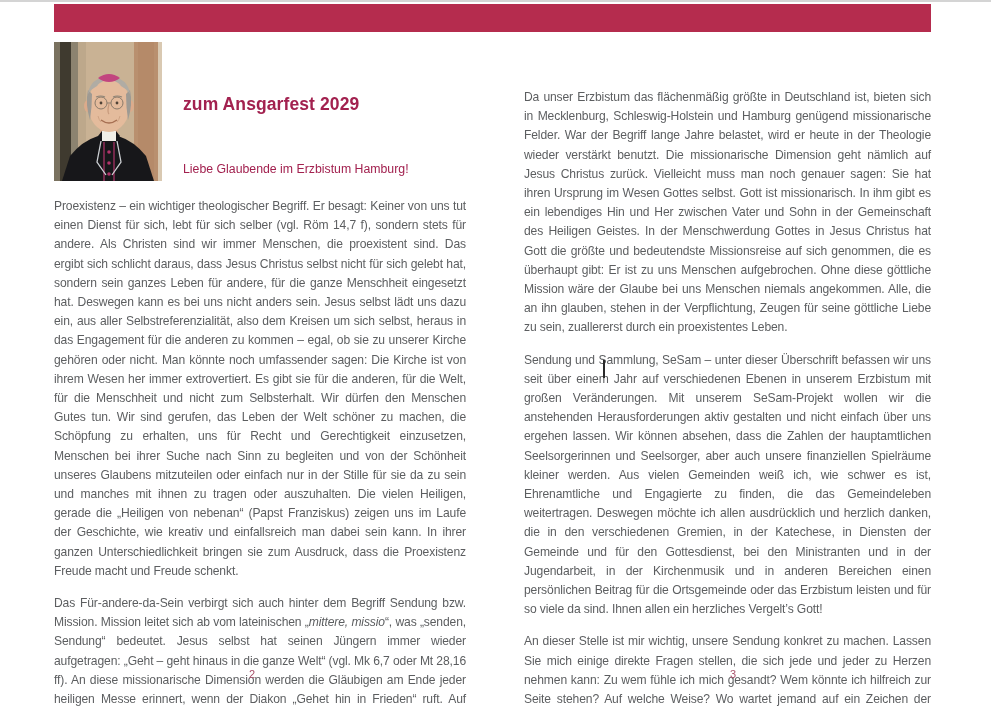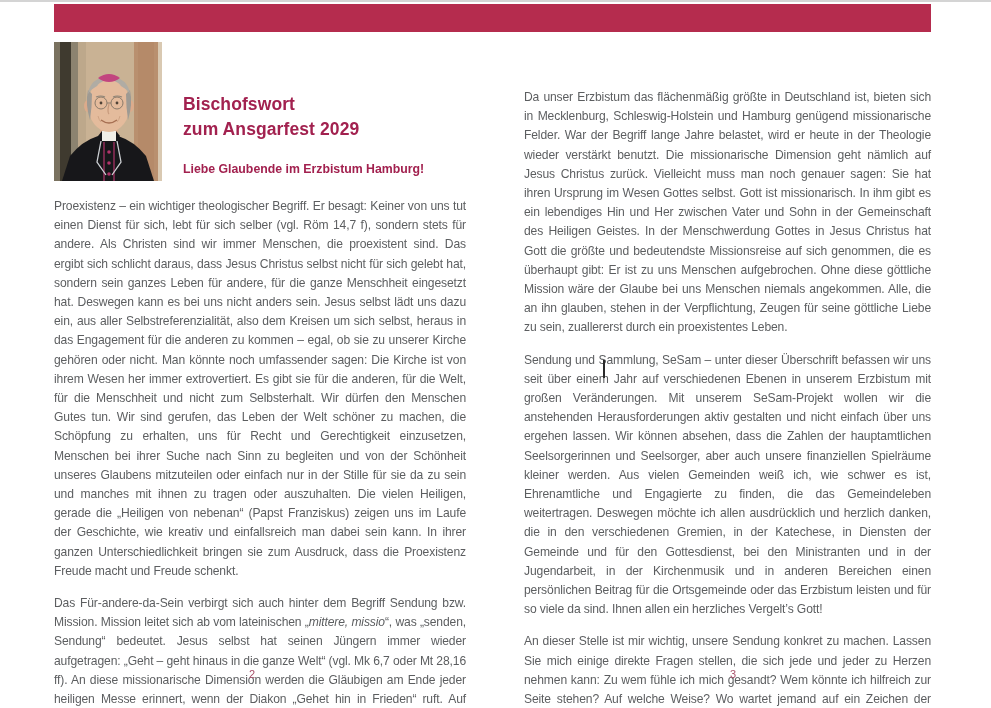--- a/index.html
+++ b/index.html
@@ -26,21 +26,21 @@
     position:absolute;left:183px;top:92px;
     color:#a2214f;
     font-weight:bold;
     font-size:17.5px;
     line-height:25px;
     letter-spacing:0.1px;
   }
   .greeting{
     position:absolute;left:183px;top:162px;
     color:#a2214f;
-    font-weight:bold;
+    font-weight:normal;
     font-size:12.3px;
   }
   .column{
     position:absolute;
     color:#5c5e60;
     font-size:12.1px;
     line-height:19.2px;
     text-align:justify;
     letter-spacing:-0.12px;
   }
@@ -122,21 +122,20 @@
 
     <path d="M55,62 Q53,70 55,72" stroke="#c79a7c" stroke-width="1.2" fill="none"></path>
 
     <path d="M47,78 Q55,84 63,78" stroke="#a66f52" stroke-width="1.4" fill="none"></path>
     <path d="M44,74 Q45,78 47,80" stroke="#cfa384" stroke-width="1" fill="none"></path>
     <path d="M66,74 Q65,78 63,80" stroke="#cfa384" stroke-width="1" fill="none"></path>
   </svg>
 </div>
 
 <div class="title-block">
-  <div>Bischofswort</div>
   <div>zum Ansgarfest 2029</div>
 </div>
 
 <div class="greeting">Liebe Glaubende im Erzbistum Hamburg!</div>
 
 <div class="column col-left">
   <p><span>Proexistenz – ein wichtiger theologischer Begriff. Er besagt: Keiner von uns tut einen Dienst für sich, lebt für sich selber (vgl. Röm 14,7 f), sondern stets für andere. Als Christen sind wir immer Menschen, die proexistent sind. Das ergibt sich schlicht daraus, dass Jesus Christus selbst nicht für sich gelebt hat, sondern sein ganzes Leben für andere, für die ganze Menschheit eingesetzt hat. Deswegen kann es bei uns nicht anders sein. Jesus selbst lädt uns dazu ein, aus aller Selbstreferenzialität, also dem Kreisen um sich selbst, heraus in das Engagement für die anderen zu kommen – egal, ob sie zu unserer Kirche gehören oder nicht. Man könnte noch umfassender sagen: Die Kirche ist von ihrem Wesen her immer extrovertiert. Es gibt sie für die anderen, für die Welt, für die Menschheit und nicht zum Selbsterhalt. Wir dürfen den Menschen Gutes tun. Wir sind gerufen, das Leben der Welt schöner zu machen, die Schöpfung zu erhalten, uns für Recht und Gerechtigkeit einzusetzen, Menschen bei ihrer Suche nach Sinn zu begleiten und von der Schönheit unseres Glaubens mitzuteilen oder einfach nur in der Stille für sie da zu sein und manches mit ihnen zu tragen oder auszuhalten. Die vielen Heiligen, gerade die „Heiligen von nebenan“ (Papst Franziskus) zeigen uns im Laufe der Geschichte, wie kreativ und einfallsreich man dabei sein kann. In ihrer ganzen Unterschiedlichkeit bringen sie zum Ausdruck, dass die Proexistenz Freude macht und Freude schenkt.</span></p>
   <p><span>Das Für-andere-da-Sein verbirgt sich auch hinter dem Begriff Sendung bzw. Mission. Mission leitet sich ab vom lateinischen „</span><span style="font-style: italic;">mittere, missio</span><span>“, was „senden, Sendung“ bedeutet. Jesus selbst hat seinen Jüngern immer wieder aufgetragen: „Geht – geht hinaus in die ganze Welt“ (vgl. Mk 6,7 oder Mt 28,16 ff). An diese missionarische Dimension werden die Gläubigen am Ende jeder heiligen Messe erinnert, wenn der Diakon „Gehet hin in Frieden“ ruft. Auf Lateinisch „</span></p>
 </div>
 

